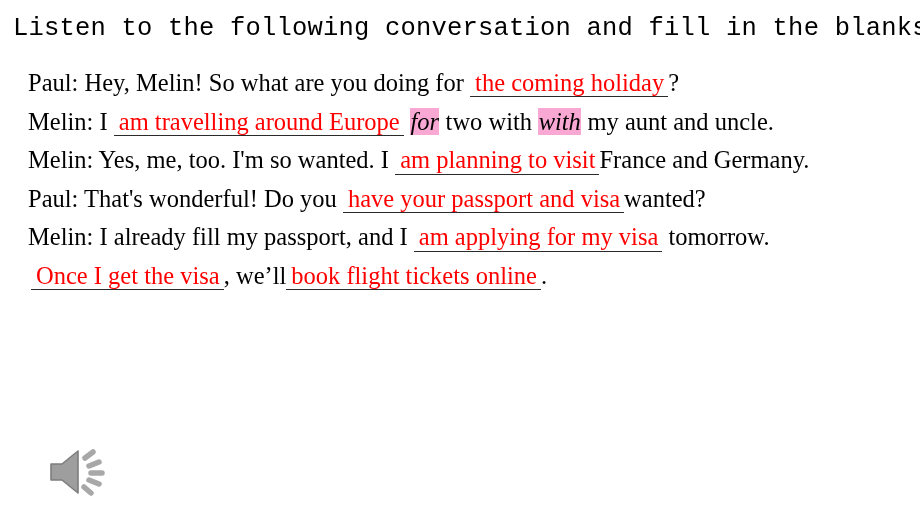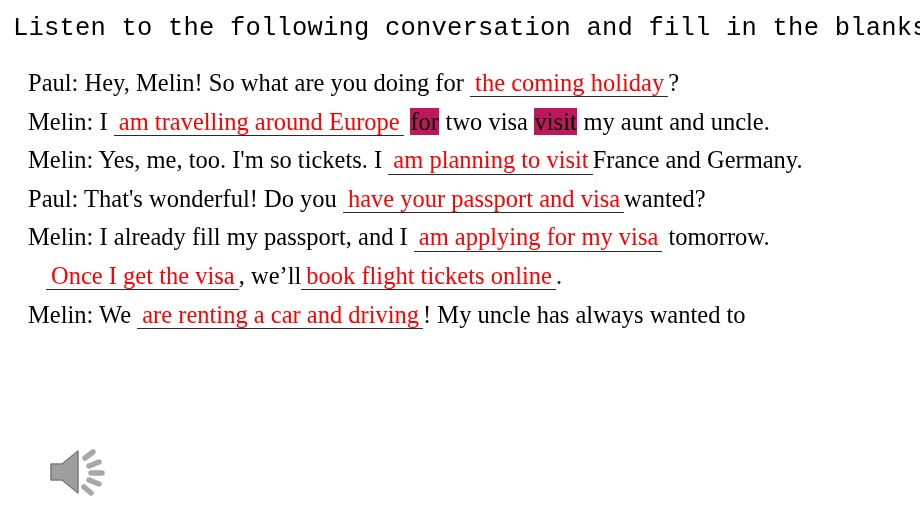--- a/index.html
+++ b/index.html
@@ -46,37 +46,38 @@
 
   .line {
     font-size: 24.5px;
     line-height: 38.6px;
     padding-left: 28px;
     white-space: nowrap;
     color: #000000;
   }
 
   .line.cont {
-    padding-left: 46px;
+    padding-left: 31px;
   }
 
   
   .blank {
     color: #FF0000;
     border-bottom: 1.6px solid #2a2a2a;
     padding: 0 4px 0 5px;
     text-decoration: none;
     display: inline-block;
     line-height: 1.08;
   }
 
   .hl {
-    background-color: #be185d;
+    background-color: #f9a8d4;
     color: #000000;
     padding: 0 0.5px;
+    font-style: italic;
   }
 
   
   .speaker {
     position: absolute;
     left: 48px;
     top: 446px;
     width: 66px;
     height: 52px;
   }
@@ -84,26 +85,25 @@
 </style>
 </head>
 <body>
 
 <div class="slide">
 
   <div class="title">Listen to the following conversation and fill in the blanks.</div>
 
   <div class="dialogue">
       <div class="line"><span>Paul:</span><span> Hey, Melin! So what are you doing for </span><span class="blank">the coming holiday</span><span>?</span></div>
-      <div class="line"><span>Melin:</span><span> I </span><span class="blank">am travelling around Europe</span><span> </span><span class="hl">for</span><span> two visa </span><span class="hl">visit</span><span> my aunt and uncle.</span></div>
-      <div class="line"><span>Melin:</span><span> Yes, me, too. I'm so tickets. I </span><span class="blank">am planning to visit</span><span>France and Germany.</span></div>
+      <div class="line"><span>Melin:</span><span> I </span><span class="blank">am travelling around Europe</span><span> </span><span class="hl">for</span><span> two with </span><span class="hl">with</span><span> my aunt and uncle.</span></div>
+      <div class="line"><span>Melin:</span><span> Yes, me, too. I'm so wanted. I </span><span class="blank">am planning to visit</span><span>France and Germany.</span></div>
       <div class="line"><span>Paul:</span><span> That's wonderful! Do you </span><span class="blank">have your passport and visa</span><span>wanted?</span></div>
       <div class="line"><span>Melin:</span><span> I already fill my passport, and I </span><span class="blank">am applying for my visa</span><span> tomorrow.</span></div>
       <div class="line cont"><span class="blank">Once I get the visa</span><span>, we’ll</span><span class="blank">book flight tickets online</span><span>.</span></div>
-      <div class="line"><span>Melin:</span><span> We </span><span class="blank">are renting a car and driving</span><span>! My uncle has always wanted to</span></div>
     </div>
 
   <div class="speaker">
     <svg width="66" height="52" viewBox="0 0 66 52" aria-hidden="true">
       <g>
 
         <path d="M3 18 L14 18 L30 5 L30 47 L14 34 L3 34 Z" fill="#9e9e9e" stroke="#7d7d7d" stroke-width="1.6" stroke-linejoin="round"></path>
 
         <g stroke="#a8a8a8" stroke-width="5.5" stroke-linecap="round" fill="none">
           <line x1="37" y1="12" x2="45" y2="6"></line>

